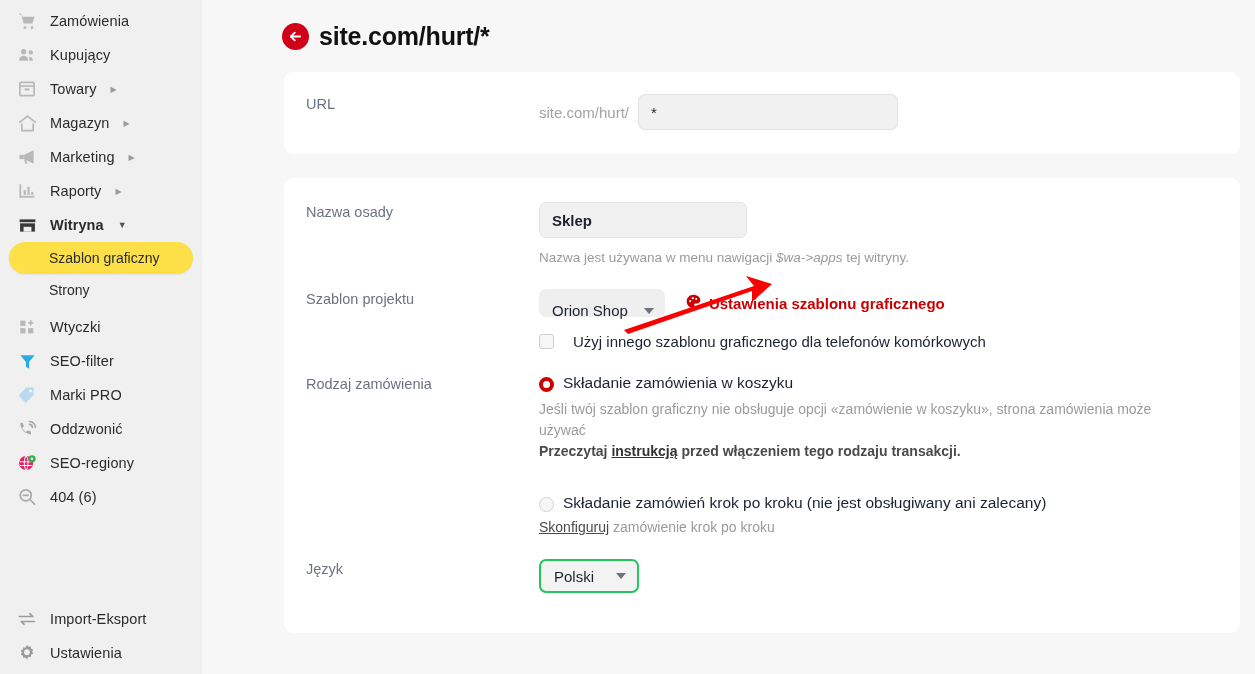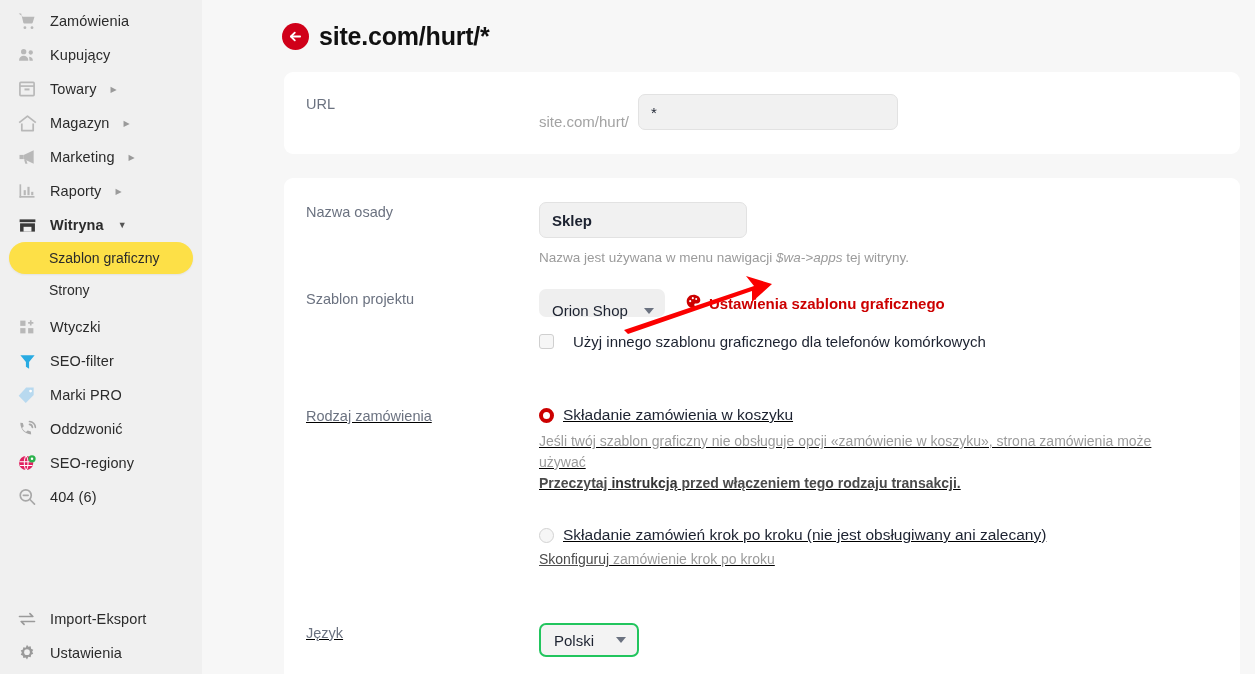--- a/index.html
+++ b/index.html
@@ -116,21 +116,21 @@
     border: 1px solid #e2e2e2;
     border-radius: 7px;
     height: 36px;
     font-size: 15px;
     font-family: "Liberation Sans", sans-serif;
     padding: 0 12px;
     color: #1c2230;
     outline: none;
   }
   .txt-input.bold { font-weight: bold; }
-  .prefix-line { display: flex; align-items: flex-end; gap: 9px; }
+  .prefix-line { display: flex; align-items: center; gap: 9px; }
   .url-prefix { font-size: 15px; color: #a3a3a3; }
   .url-input { width: 260px; }
   .name-input { width: 208px; }
 
   .hint {
     font-size: 13.5px;
     color: #9b9b9b;
     margin-top: 10px;
     line-height: 19px;
   }
@@ -179,21 +179,21 @@
   .chk-box {
     width: 15px; height: 15px;
     border: 1px solid #cfcfcf;
     border-radius: 3px;
     background: #f6f6f6;
     flex: 0 0 15px;
     cursor: pointer;
   }
   .chk-label { font-size: 15px; color: #1c2230; }
 
-  .radio-line { display: flex; align-items: center; gap: 9px; }
+  .radio-line { display: flex; align-items: flex-end; gap: 9px; }
   .radio {
     width: 15px; height: 15px;
     border-radius: 50%;
     flex: 0 0 15px;
     border: 1px solid #d2d2d2;
     background: #f6f6f6;
     cursor: pointer;
   }
   .radio.checked {
     border: 4px solid #cc0000;
@@ -210,21 +210,21 @@
   }
   .desc.strong { color: #4b4b4b; font-weight: bold; margin-top: 0; }
   .inline-link {
     color: #4b4b4b;
     text-decoration: underline;
     cursor: pointer;
   }
   .desc.strong .inline-link { color: #333; font-weight: bold; }
 
   .block-gap-1 { margin-top: 22px; }
-  .block-gap-2 { margin-top: 56px; text-decoration: underline; }
+  .block-gap-2 { margin-top: 24px; }
   .block-gap-3 { margin-top: 32px; }
 
   .sub-hint {
     font-size: 14px;
     color: #9b9b9b;
     margin-top: 7px;
   }
 
   
   .annot-arrow {

